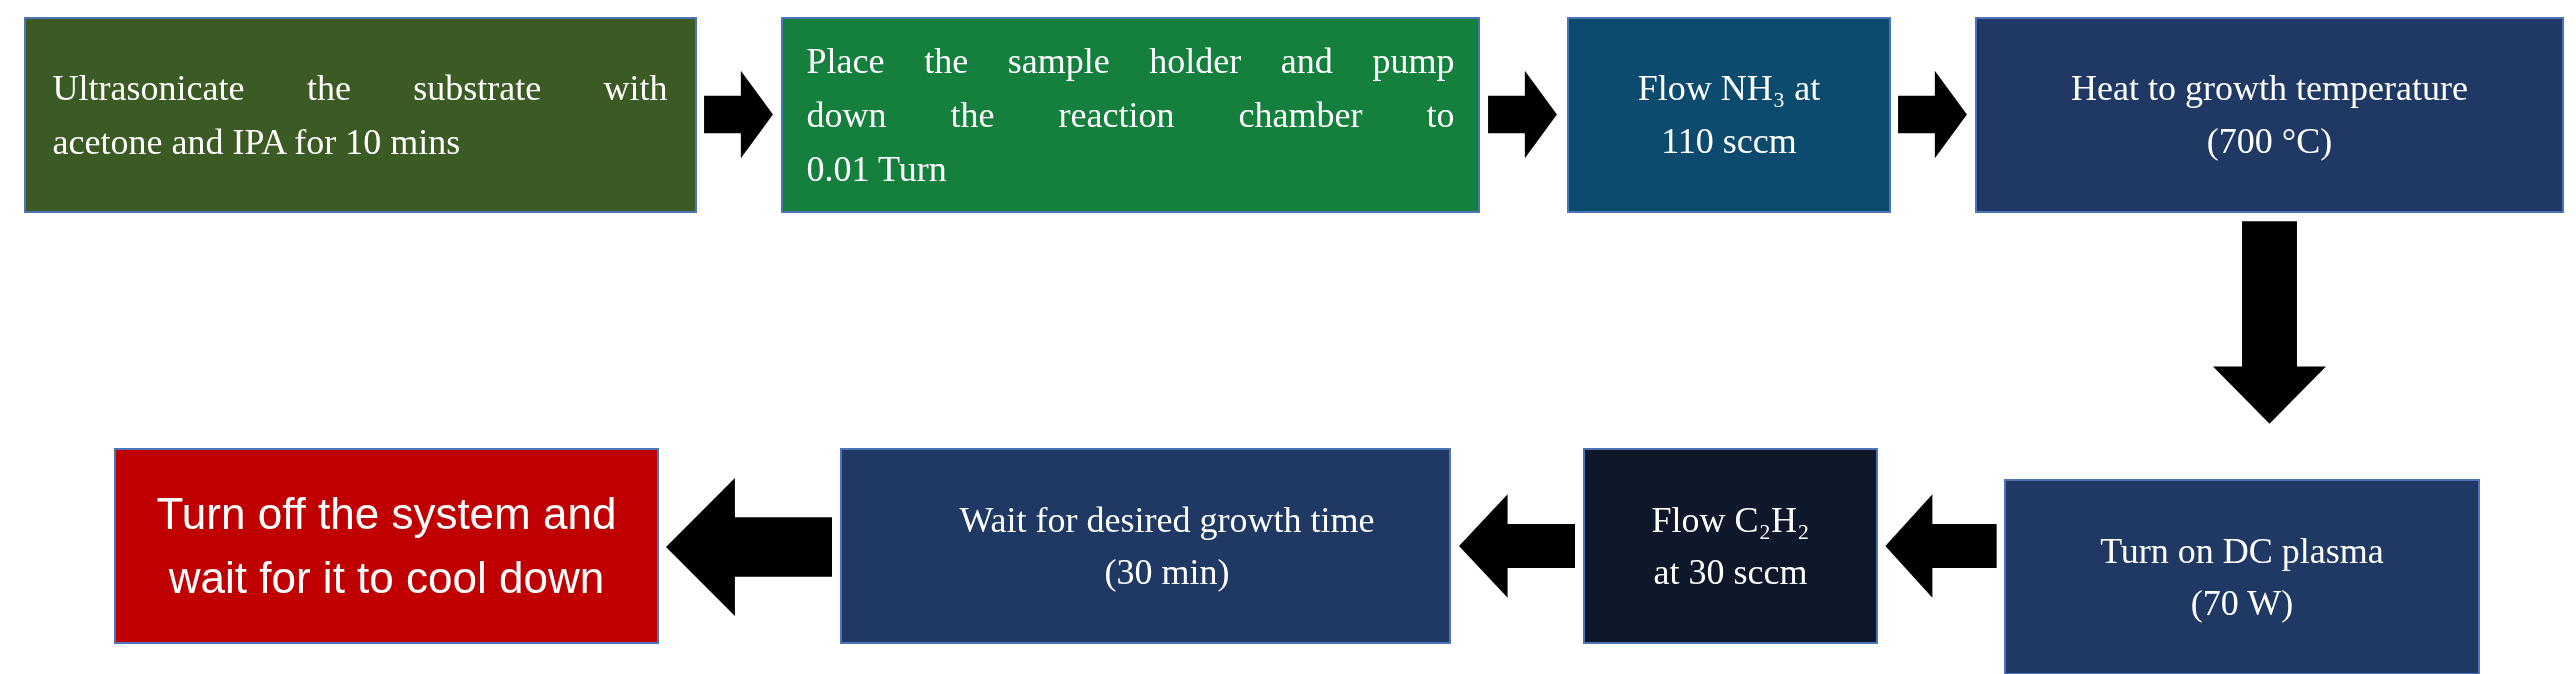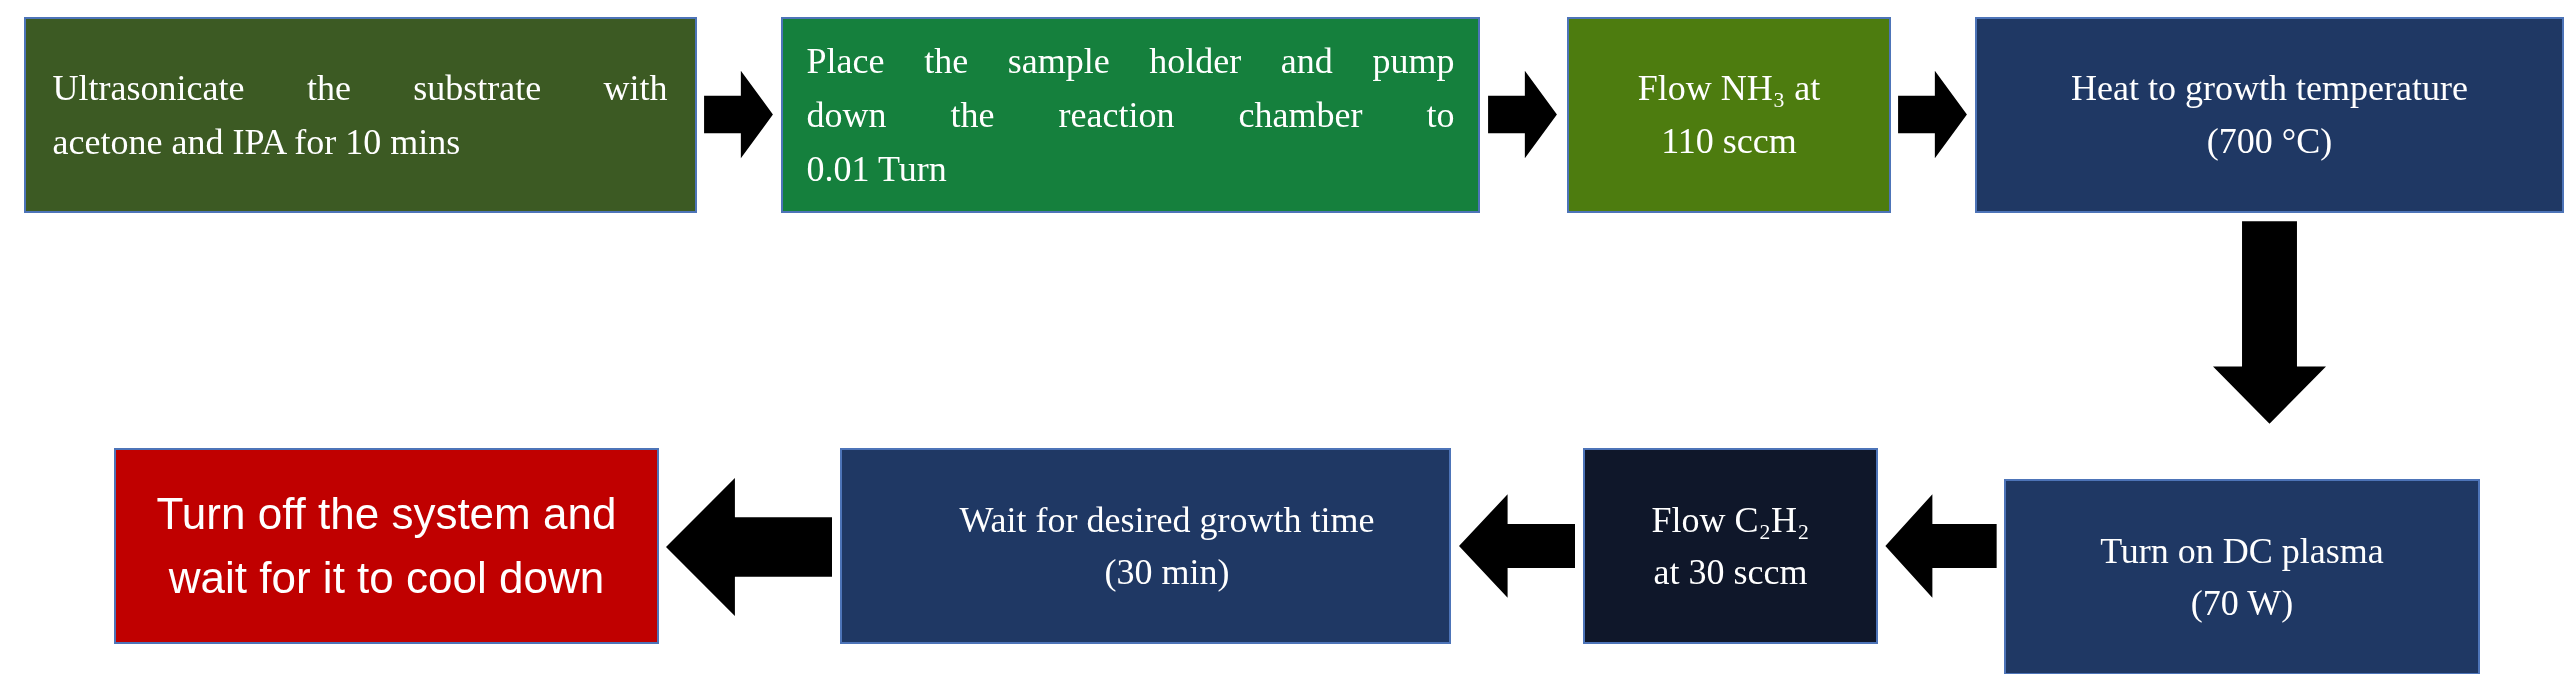--- a/index.html
+++ b/index.html
@@ -72,21 +72,21 @@
       <span class="jline">Place the sample holder and pump</span>
       <span class="jline">down the reaction chamber to</span>
       <span class="lline">0.01 Turn</span>
     </div>
   </div>
 
   <svg id="arrow2" class="arrow" viewBox="0 0 88 124">
     <polygon points="0,38 47,38 47,6 88,62 47,118 47,86 0,86" fill="#000000"></polygon>
   </svg>
 
-  <div id="box3" class="box" style="background-color: #4d7c0f;">
+  <div id="box3" class="box" style="background-color: #0c4a6e;">
     <div class="inner centered">Flow NH₃ at
 110 sccm</div>
   </div>
 
   <svg id="arrow3" class="arrow" viewBox="0 0 88 124">
     <polygon points="0,38 47,38 47,6 88,62 47,118 47,86 0,86" fill="#000000"></polygon>
   </svg>
 
   <div id="box4" class="box" style="background-color: rgb(31, 56, 100);">
     <div class="inner centered">Heat to growth temperature

